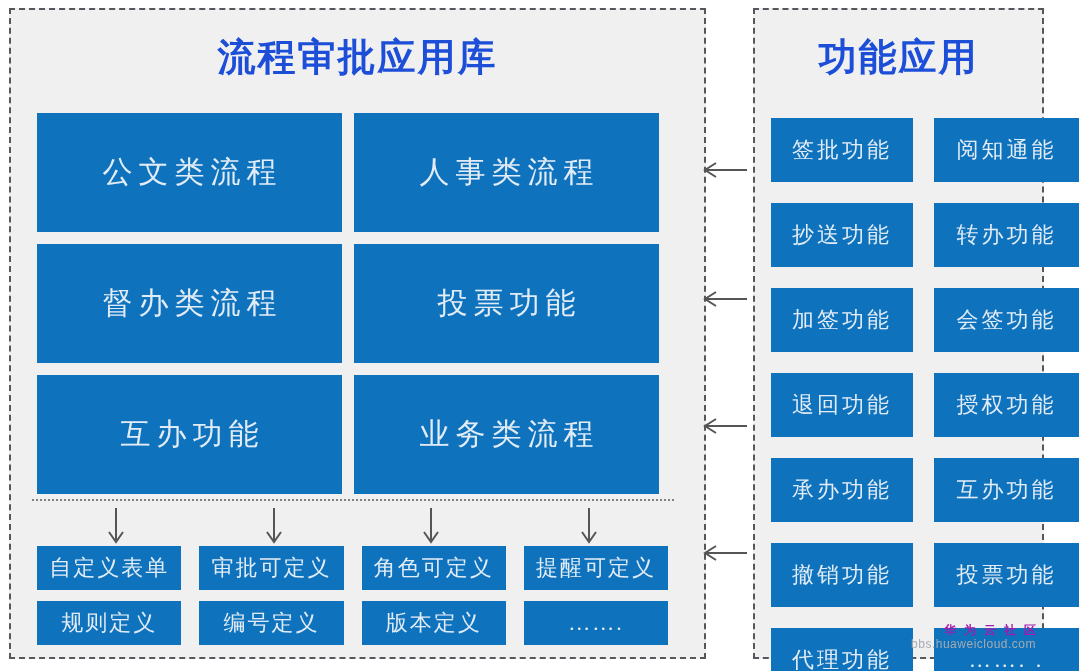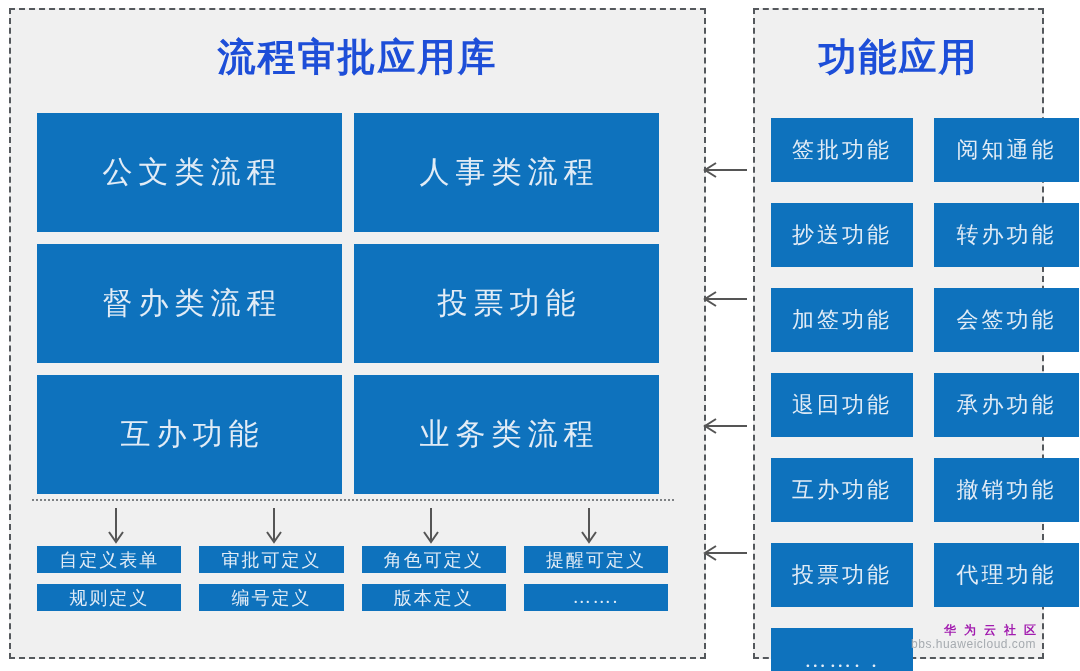--- a/index.html
+++ b/index.html
@@ -64,22 +64,22 @@
   }
 
   .small-grid {
     position: absolute; left: 26px; top: 536px; width: 631px;
     display: grid;
     grid-template-columns: repeat(4, 1fr);
     column-gap: 18px;
     row-gap: 11px;
   }
   .small-box {
-    height: 27px;
-    font-size: 18px;
+    height: 44px;
+    font-size: 22px;
     letter-spacing: 2px;
   }
 
   .func-grid {
     position: absolute; left: 16px; top: 108px;
     display: grid;
     grid-template-columns: 142px 145px;
     column-gap: 10px;
     row-gap: 10px;
     gap: 21px;
@@ -172,20 +172,21 @@
   <div class="panel-title">功能应用</div>
 
   <div class="func-grid">
     <div class="blue-box func-box">签批功能</div>
     <div class="blue-box func-box">阅知通能</div>
     <div class="blue-box func-box">抄送功能</div>
     <div class="blue-box func-box">转办功能</div>
     <div class="blue-box func-box">加签功能</div>
     <div class="blue-box func-box">会签功能</div>
     <div class="blue-box func-box">退回功能</div>
+    <div class="blue-box func-box">授权功能</div>
     <div class="blue-box func-box">承办功能</div>
     <div class="blue-box func-box">互办功能</div>
     <div class="blue-box func-box">撤销功能</div>
     <div class="blue-box func-box">投票功能</div>
     <div class="blue-box func-box">代理功能</div>
     <div class="blue-box func-box">……. .</div>
   </div>
 
   <div class="watermark">
     <div class="watermark-brand">华为云社区</div>

